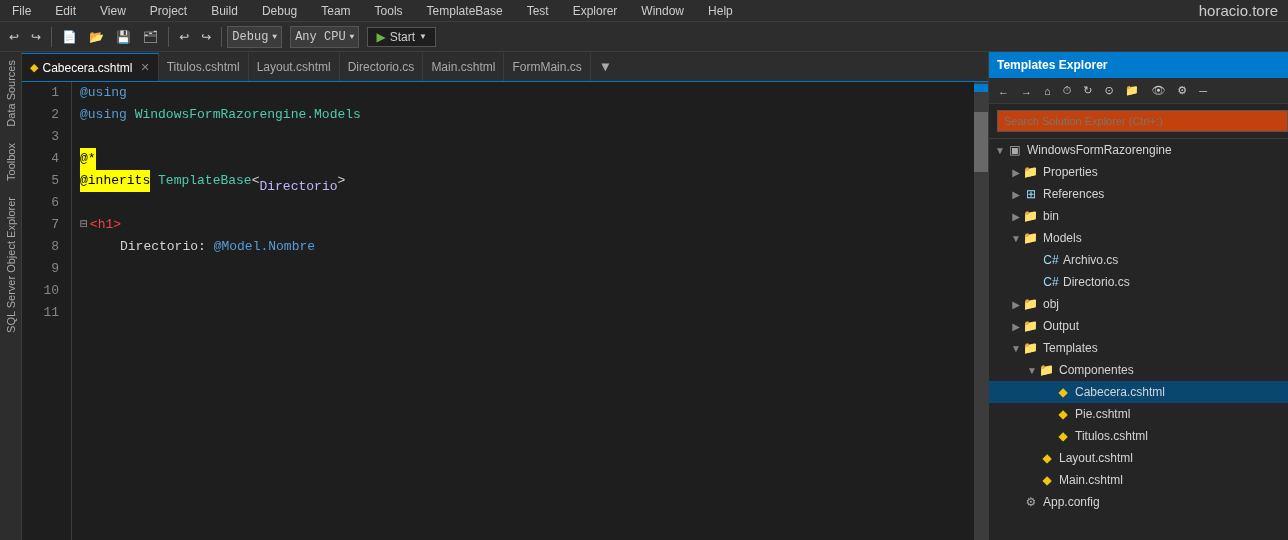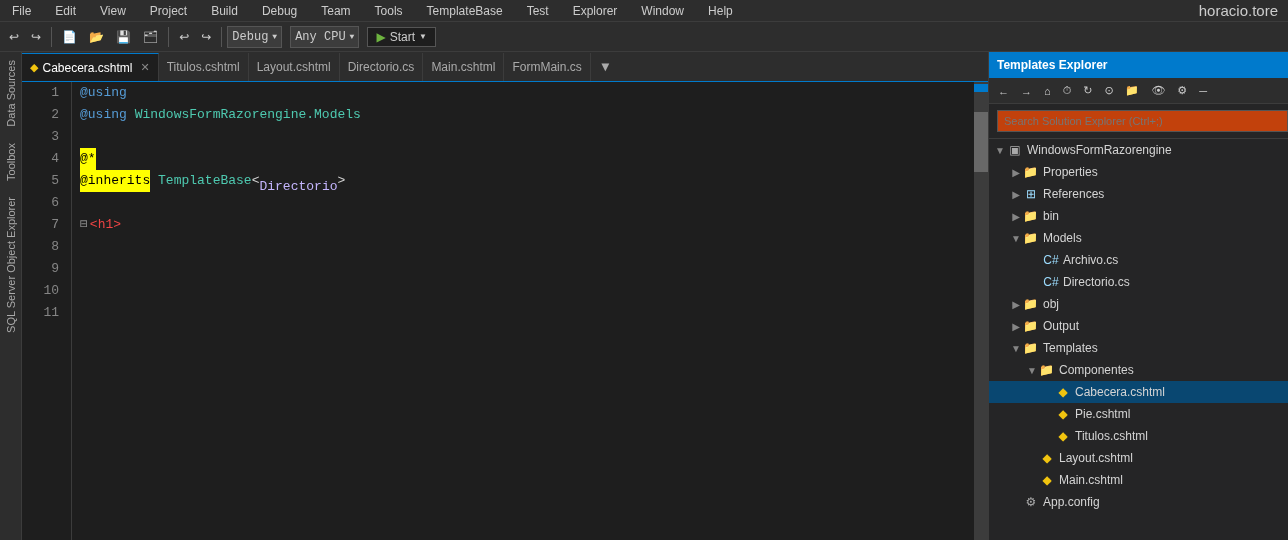--- a/index.html
+++ b/index.html
@@ -181,20 +181,23 @@
         <div class="code-line">
           <span class="highlight-yellow">@inherits</span><span class="plain"> </span><span class="type">TemplateBase</span><span class="plain">&lt;</span><span class="type" style="color:#c4b5fd;margin-top:12px;">Directorio</span><span class="plain">&gt;</span>
         </div>
 
         <div class="code-line">&nbsp;</div>
 
         <div class="code-line">
           <span style="color:#888; margin-right:2px;">⊟</span><span class="tag">&lt;h1&gt;</span>
         </div>
 
+        <div class="code-line">
+          <span style="display:inline-block; width:40px;"></span><span class="plain">Directorio: </span><span class="razor">@Model.Nombre</span>
+        </div>
 
 
         <div class="code-line">&nbsp;</div>
 
         <div class="code-line">&nbsp;</div>
       </div>
       <div class="scroll-bar-y">
         <div style="height:8px; background:#007acc; width:100%; margin-top:2px;"></div>
         <div class="scroll-thumb"></div>
       </div>

